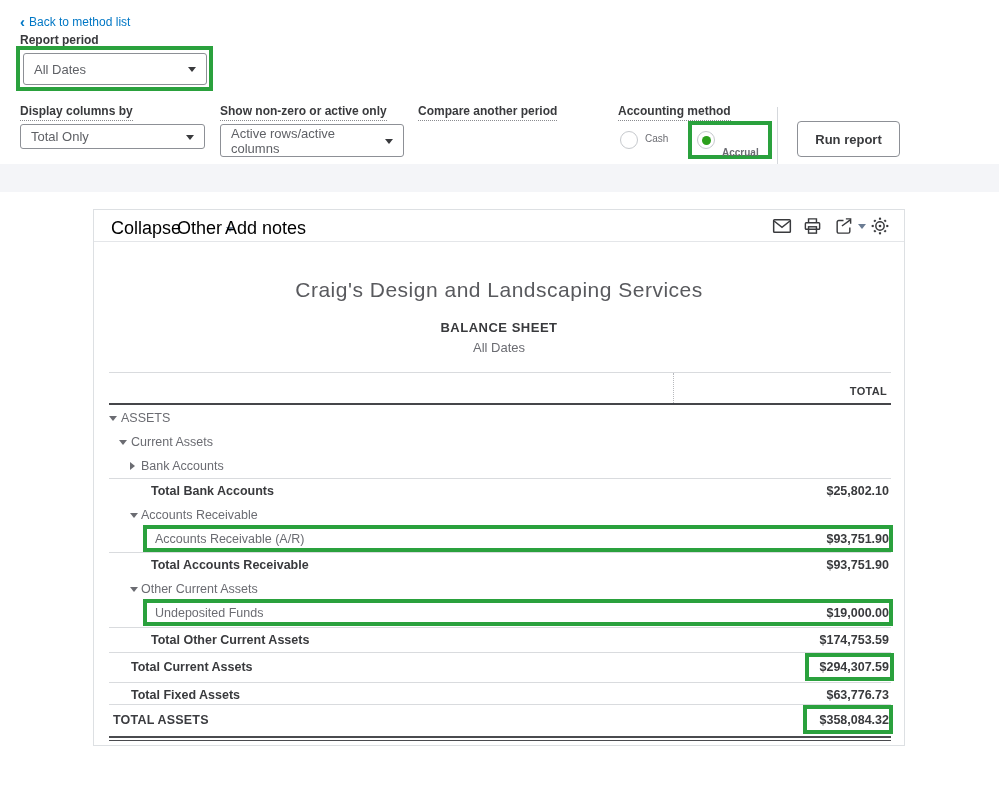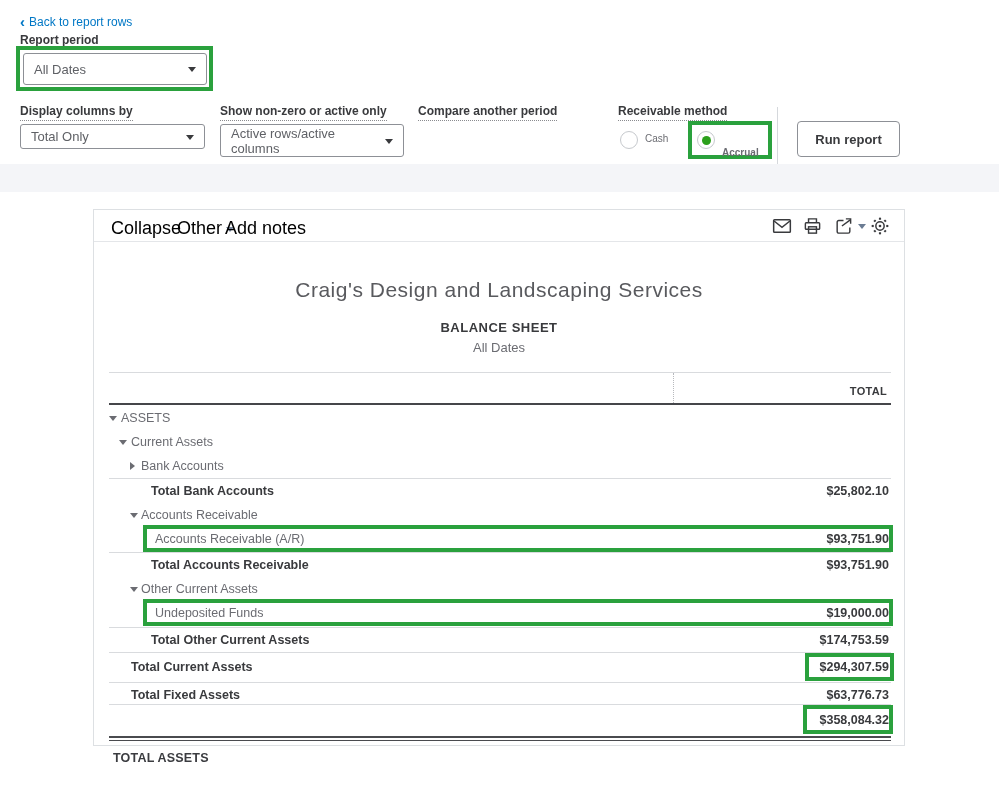--- a/index.html
+++ b/index.html
@@ -60,50 +60,50 @@
 
   .hline { height:1px; background:#d9dbde; }
   .dark-line { height:2px; background:#45464a; }
   .dotted-vline { width:0; border-left:1px dotted #b7b9bd; }
   .total-hdr { right:17px; top:175px; font-size:11px; font-weight:700;
     color:#393a3d; letter-spacing:0.3px; }
 
   .trow { left:0; width:812px; height:24px; line-height:24px; font-size:12.5px; }
   .trow .lbl { position:absolute; color:#6b6c72; white-space:nowrap; }
   .trow .lbl.bold { color:#393a3d; font-weight:700; }
-  .trow .lbl.semi { color:#3b3c40; font-weight:600; letter-spacing:0.2px;margin-top:38px; }
+  .trow .lbl.semi { color:#3b3c40; font-weight:600; letter-spacing:0.2px; }
   .trow .val { position:absolute; right:17px; color:#393a3d; font-weight:700; white-space:nowrap; }
   .tri-down { position:absolute; top:10px; width:0; height:0; cursor:pointer;
     border-left:4px solid transparent; border-right:4px solid transparent;
     border-top:5px solid #6b6c72; }
   .tri-right { position:absolute; top:8px; width:0; height:0; cursor:pointer;
     border-top:4px solid transparent; border-bottom:4px solid transparent;
     border-left:5px solid #6b6c72; }
   .dbl-line { left:15px; width:782px; height:1.5px; background:#4a4b4f; }
 </style>
 </head>
 <body>
 
 <div id="page">
 
   <div class="abs back-link">
-    <span class="chev">‹</span><span>Back to report rows</span>
+    <span class="chev">‹</span><span>Back to method list</span>
   </div>
   <div class="abs rp-label"><span class="dotted-label">Report period</span></div>
 
   <div class="abs hl-box" style="left:16px; top:46px; width:197px; height:45px;"></div>
   <div class="abs dd" style="left:23px; top:53px; width:184px; height:32px;">
     <span>All Dates</span>
     <span class="caret"></span>
   </div>
 
   <div class="abs" style="left:20px; top:101px;"><span class="dotted-label">Display columns by</span></div>
   <div class="abs" style="left:220px; top:101px;"><span class="dotted-label">Show non-zero or active only</span></div>
   <div class="abs" style="left:418px; top:101px;"><span class="dotted-label">Compare another period</span></div>
-  <div class="abs" style="left:618px; top:101px;"><span class="dotted-label">Receivable method</span></div>
+  <div class="abs" style="left:618px; top:101px;"><span class="dotted-label">Accounting method</span></div>
 
   <div class="abs dd" style="left:20px; top:124px; width:185px; height:25px;">
     <span>Total Only</span>
     <span class="caret"></span>
   </div>
   <div class="abs dd" style="left:220px; top:124px; width:184px; height:33px;">
     <span>Active rows/active columns</span>
     <span class="caret"></span>
   </div>
 

